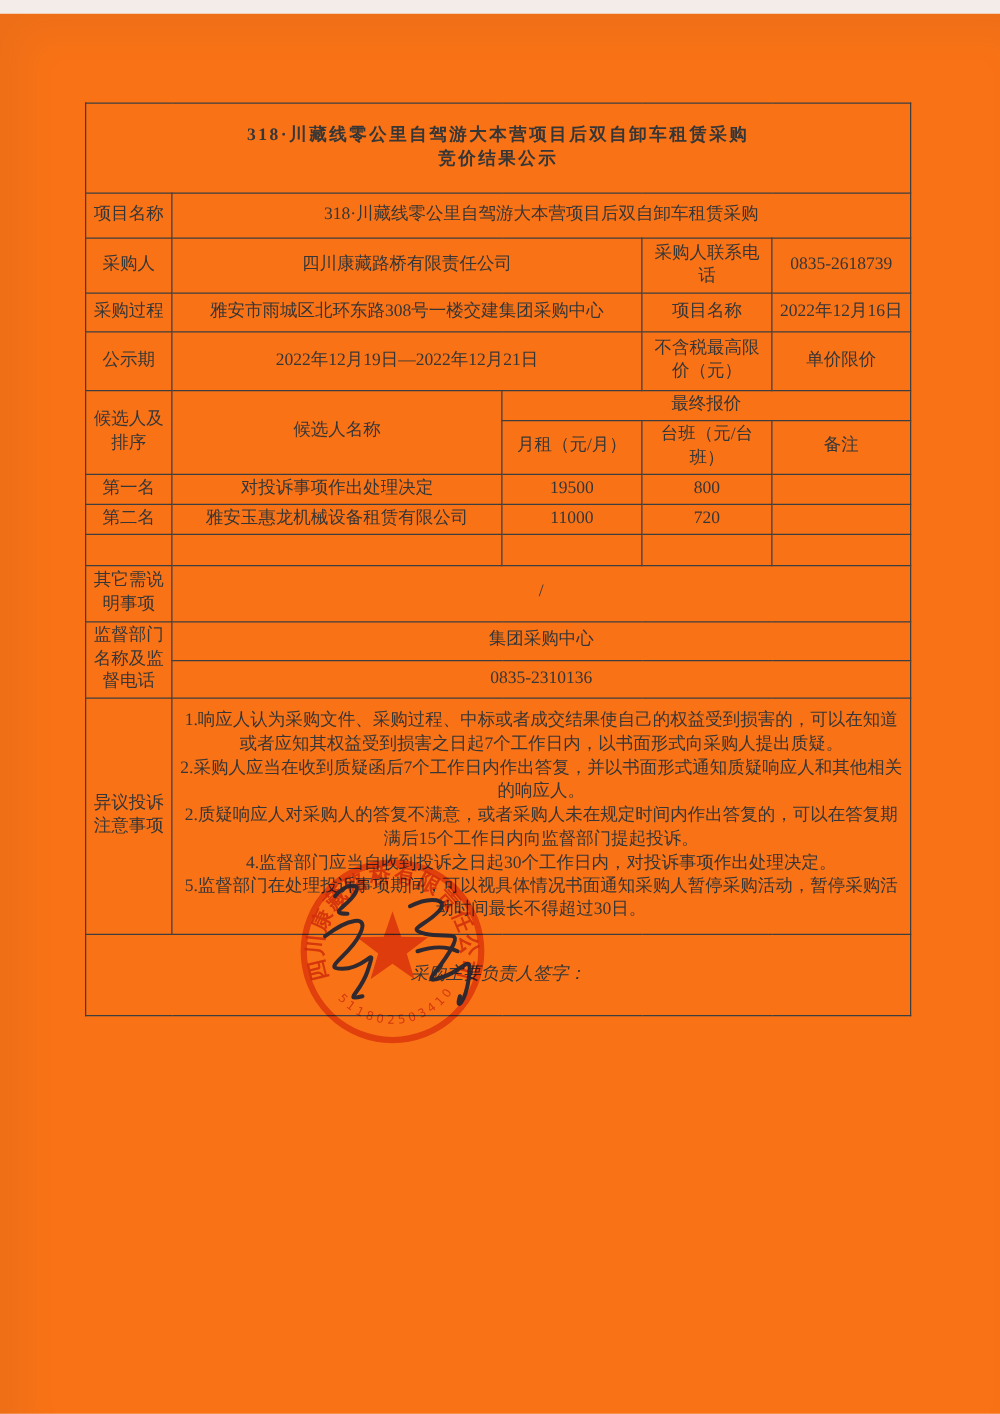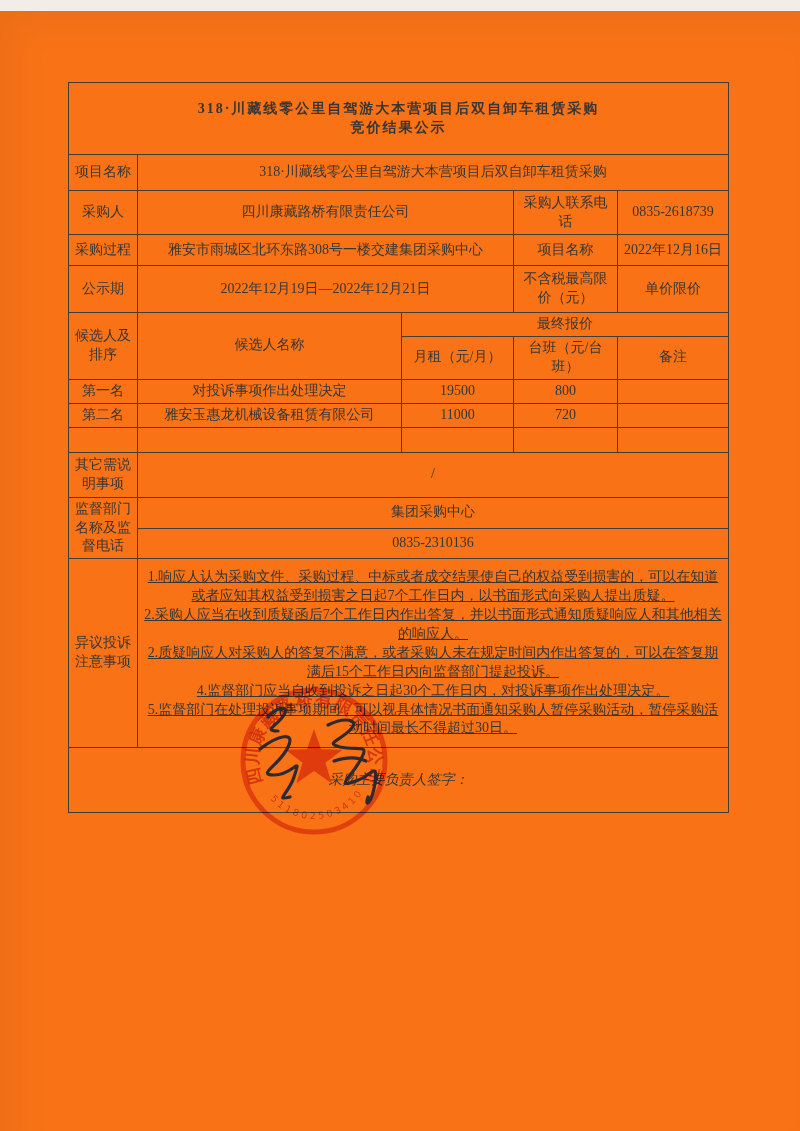--- a/index.html
+++ b/index.html
@@ -42,21 +42,21 @@
     line-height: 1.7;
     padding: 6px 10px;
   }
   td.left { text-align: left; padding-left: 9px; }
   td.objection-cell {
     text-align: left;
     padding: 6px 10px 6px 9px;
     line-height: 1.56;
     vertical-align: middle;
   }
-  .objection-cell div { margin: 0; text-decoration: underline; }
+  .objection-cell div { margin: 0; }
   td.sign-cell {
     text-align: left;
     padding-left: 16px;
     font-size: 15px;
     vertical-align: middle;
     font-style: italic;
   }
   .seal-svg {
     position: absolute;
     left: 226px;

